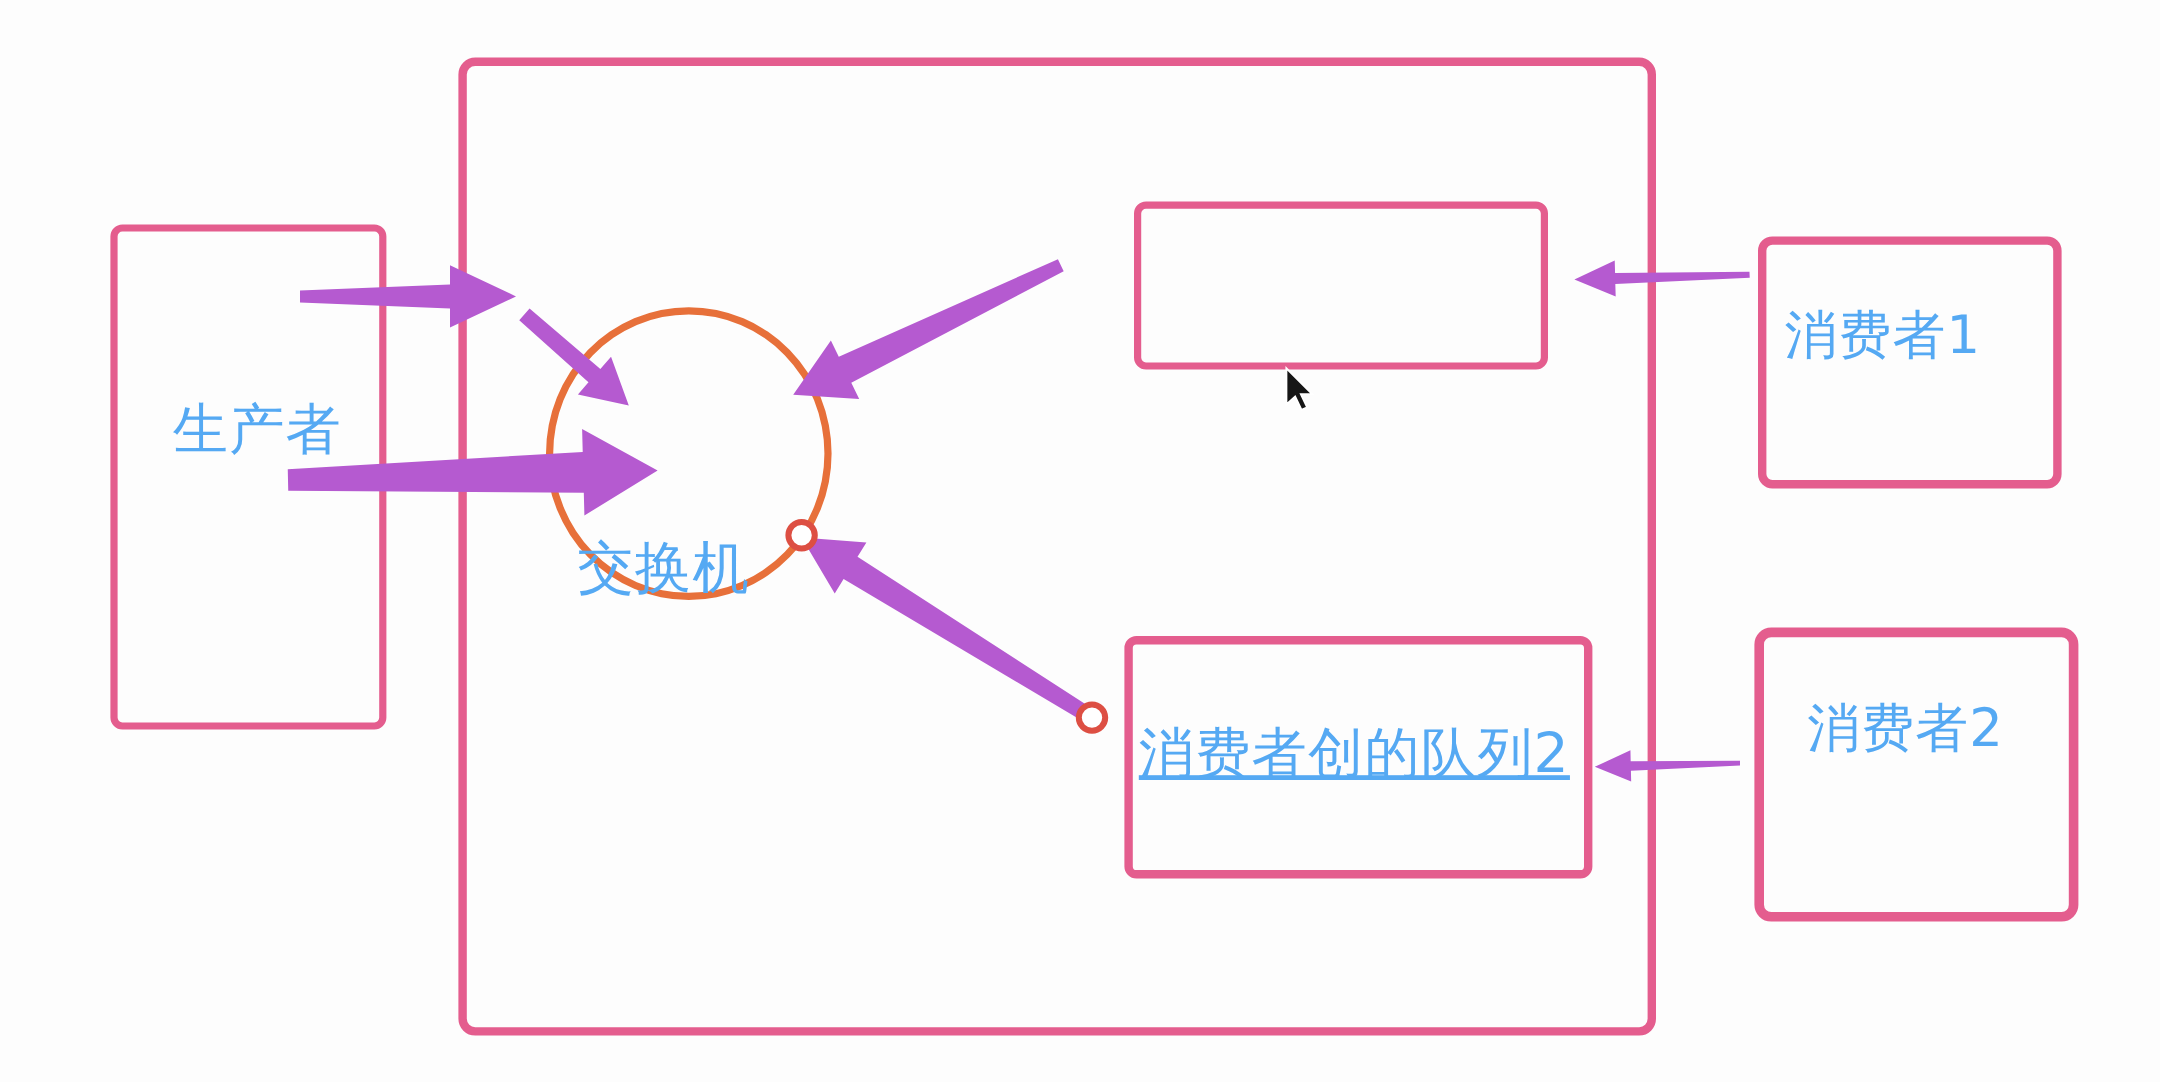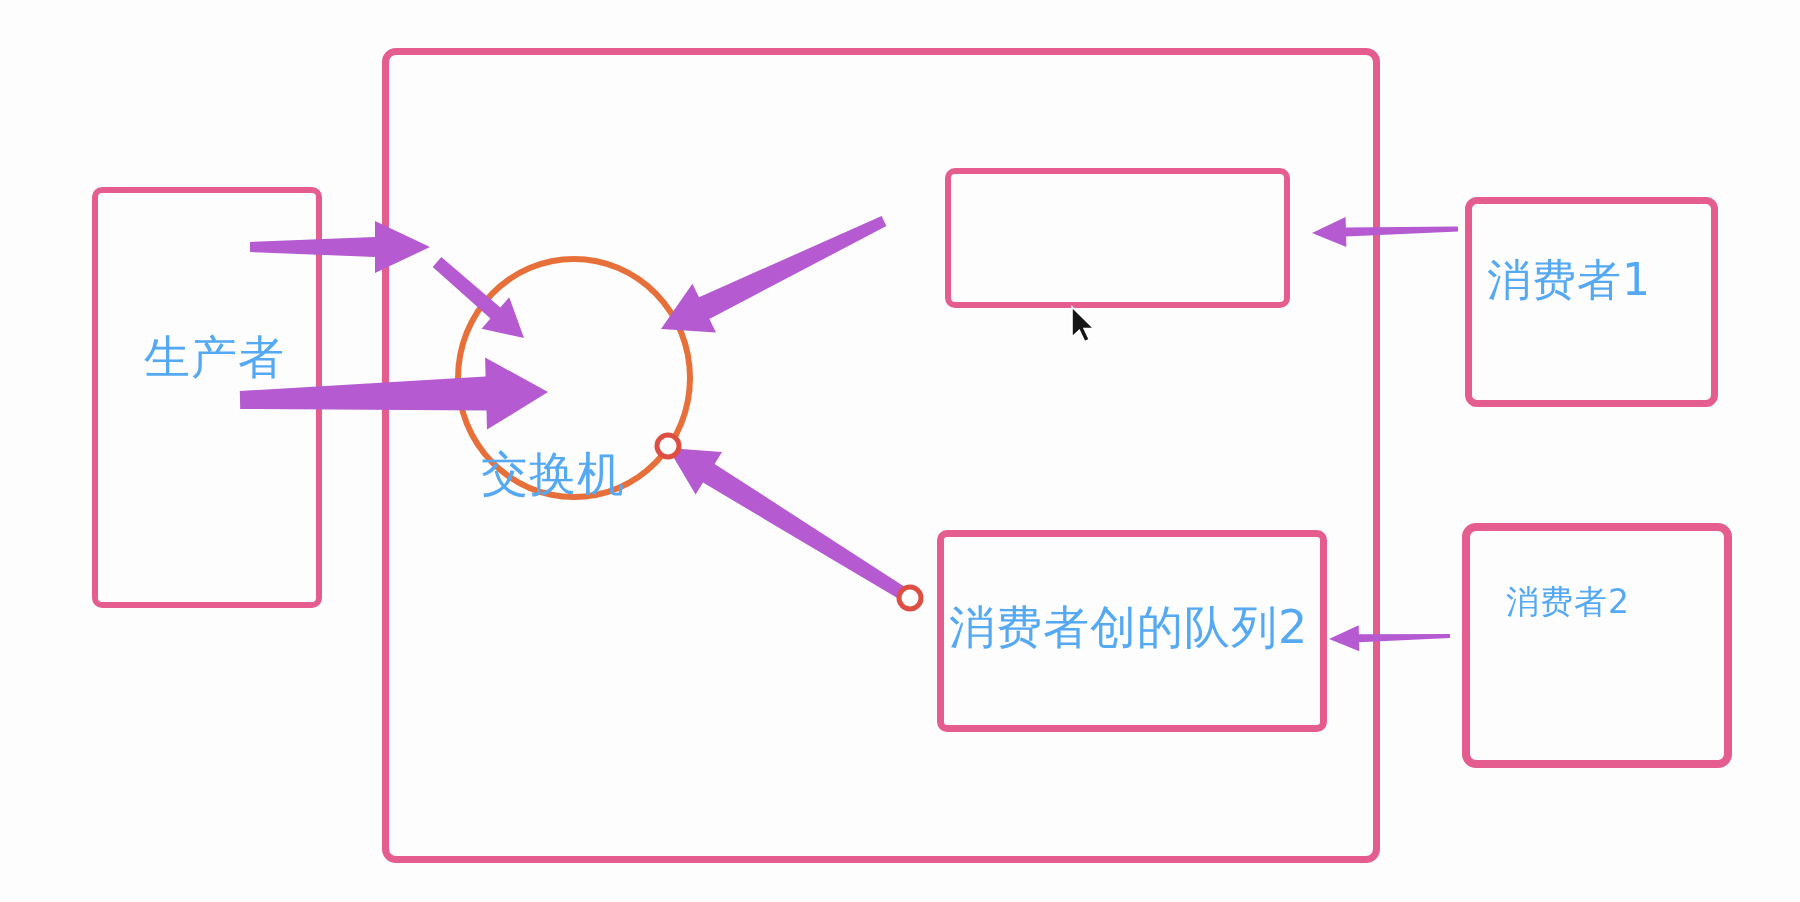--- a/index.html
+++ b/index.html
@@ -51,23 +51,23 @@
     border:6px solid var(--c-exchange_border);border-radius:50%;
     background:transparent;
   }
   .label{
     position:absolute;color:var(--c-label_text);
     font-size:46px;line-height:1.05;letter-spacing:1px;white-space:nowrap;
   }
   .label.producer-label{left:112px;top:333px;margin-left:32px;}
   .label.exchange-label{left:481px;top:449px;font-size:47px;}
   .label.queue1-label{left:950px;top:211px;}
-  .label.queue2-label{left:949px;top:603px;}
+  .label.queue2-label{left:949px;top:603px;text-decoration:underline;}
   .label.consumer1-label{left:1487px;top:257px;font-size:44px;text-align:center;}
-  .label.consumer2-label{left:1506px;top:585px;font-size:33px;}
+  .label.consumer2-label{left:1506px;top:585px;font-size:44px;}
   svg#overlay{position:absolute;left:0;top:0;z-index:30;pointer-events:none;}
 </style>
 </head>
 <body>
 
 <div class="canvas">
 
   <div class="box outer"></div>
   <div class="box producer"></div>
   <div class="circle exchange"></div>

